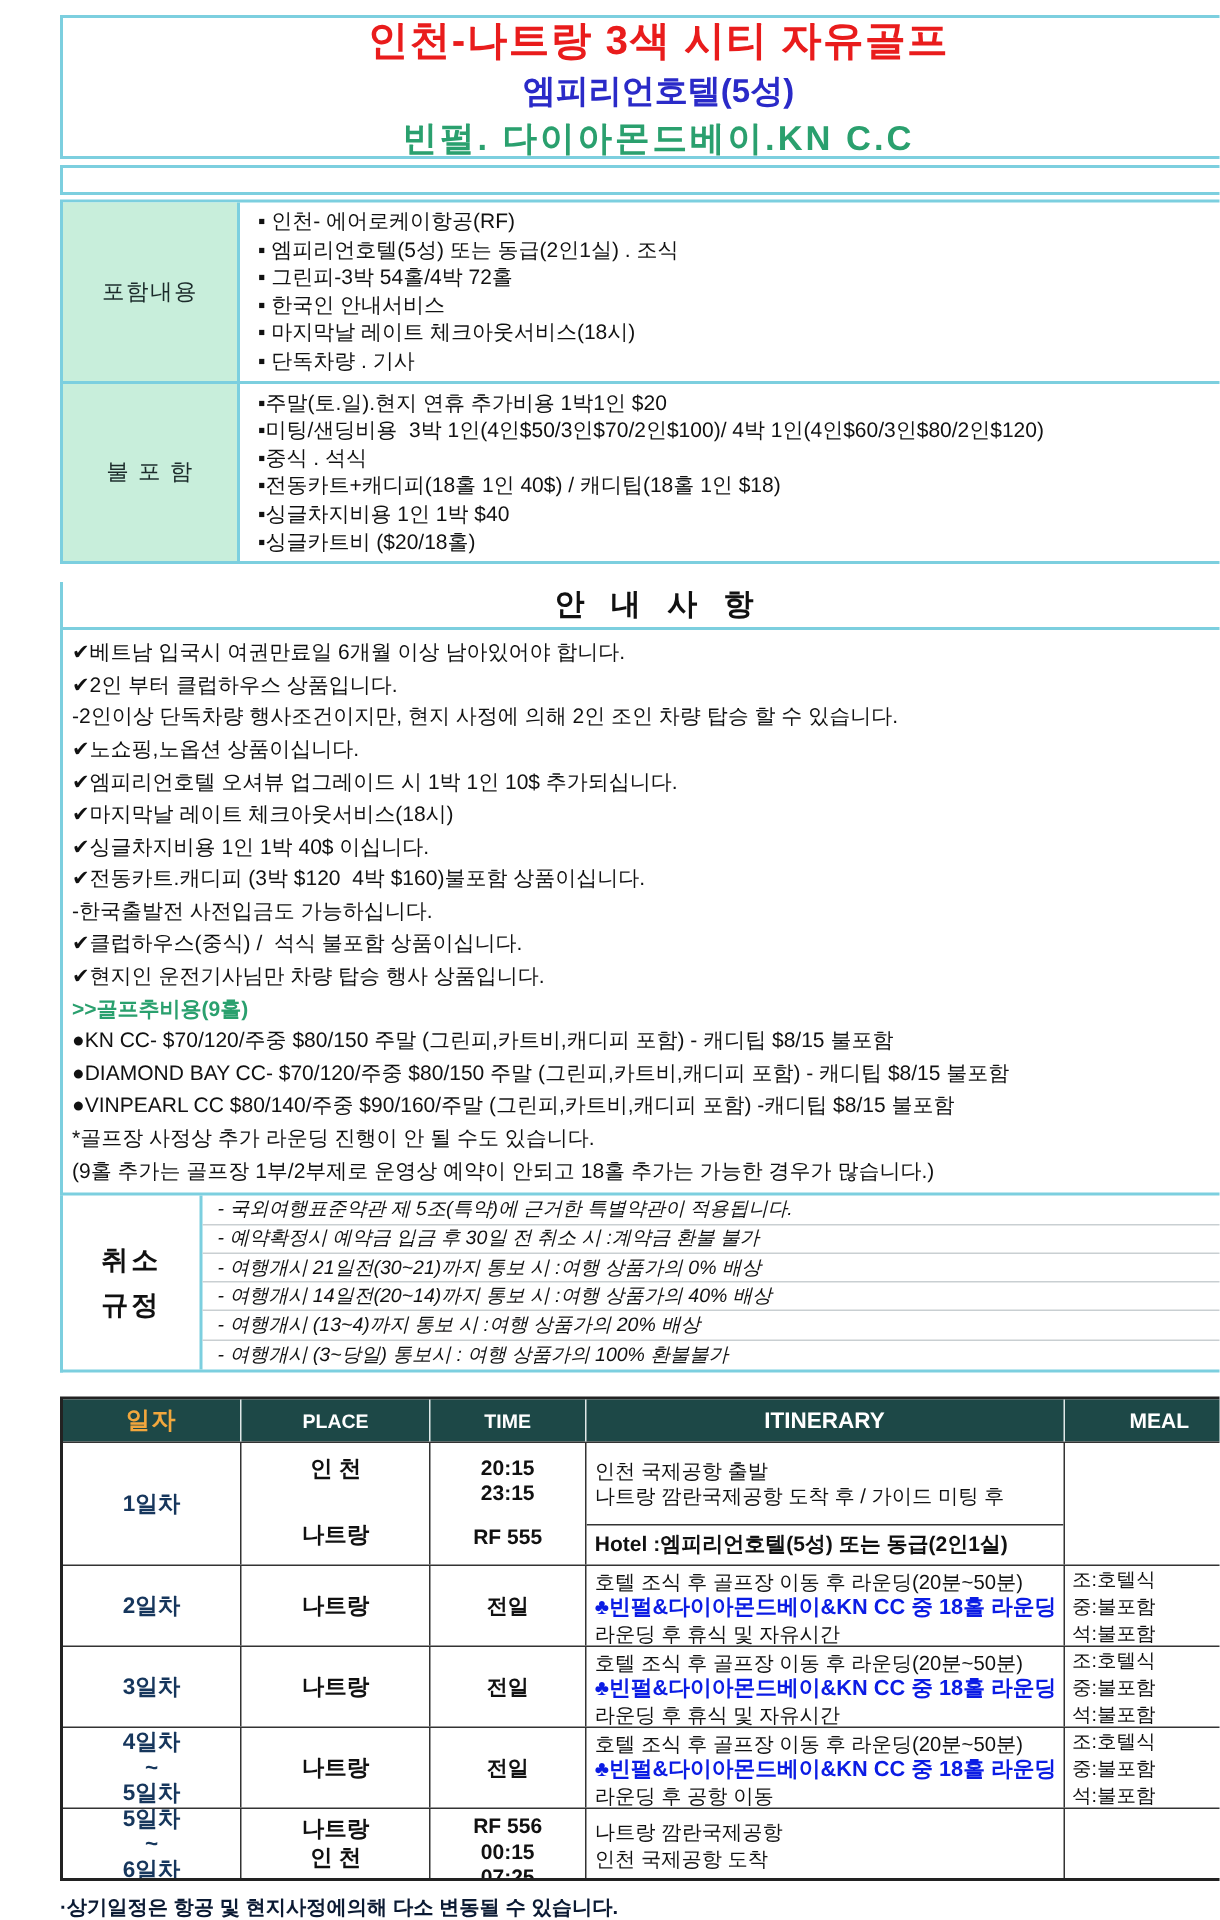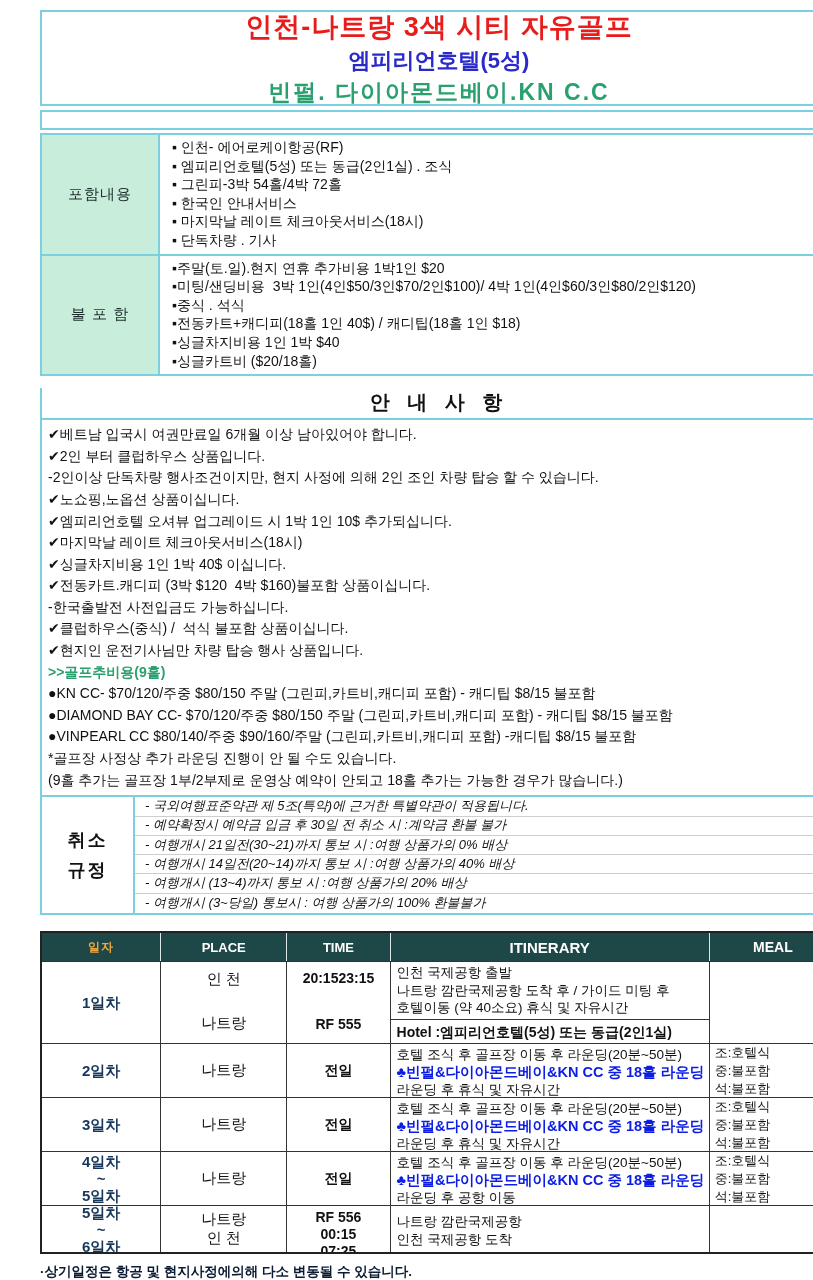--- a/index.html
+++ b/index.html
@@ -52,42 +52,42 @@
     display:flex;align-items:center;height:19.3px;white-space:pre;}
   .crule:last-child{border-bottom:none;}
 
   
   .it-table{margin-top:16px;border:2px solid #222;}
   .it-header,.it-row{display:grid;grid-template-columns:15% 15.9% 13% 40.2% 15.9%;}
   .it-header{background:var(--header_teal);height:28px;}
   .it-header .h{display:flex;align-items:center;justify-content:center;color:#fff;
     font-weight:bold;font-size:13px;border-right:1px solid #dfe8e8;}
   .it-header .h:last-child{border-right:none;}
-  .it-header .h.day{color:var(--header_orange);font-size:12px;letter-spacing:1px;}
+  .it-header .h.day{color:var(--header_orange);font-size:16px;letter-spacing:1px;}
   .it-header .h.itin{font-size:15px;}
   .it-header .h.meal{font-size:14px;}
   .it-row{border-top:1px solid #333;}
   .it-row .c{border-right:1px solid #333;overflow:hidden;}
   .it-row .c:last-child{border-right:none;}
   .c.day{display:flex;flex-direction:column;align-items:center;justify-content:center;
     color:var(--day_navy);font-weight:bold;font-size:15px;line-height:17px;}
   .c.place{display:flex;flex-direction:column;align-items:center;justify-content:space-around;
-    font-weight:normal;font-size:15px;padding:6px 0;}
+    font-weight:bold;font-size:15px;padding:6px 0;}
   .c.time{display:flex;flex-direction:column;align-items:center;justify-content:center;
     font-weight:bold;font-size:14px;line-height:17px;}
   .c.itin{display:flex;flex-direction:column;}
   .itin-main{flex:1;padding:2px 4px 2px 6px;display:flex;flex-direction:column;justify-content:center;}
   .itin-line{font-size:13.5px;line-height:17.5px;white-space:pre;}
   .itin-line.hl{color:var(--hl_blue);font-weight:bold;font-size:14.5px;}
   .itin-hotel{border-top:1px solid #333;font-weight:bold;font-size:14px;padding:4px 4px 4px 6px;white-space:pre;}
   .c.meal{display:flex;flex-direction:column;justify-content:space-between;padding-left:5px;}
   .meal-line{font-size:13px;line-height:17.5px;}
   .r1{height:82px;} .r2{height:54px;} .r5{height:47px;}
   .r1 .c.place,.r1 .c.time{justify-content:space-between;padding:8px 0 10px 0;}
-  .tgroup{display:flex;flex-direction:row;}
+  .tgroup{display:flex;flex-direction:column;}
   .r5 .c.place{justify-content:space-between;padding:4px 0 5px 0;}
   .r5 .c.time{justify-content:flex-start;padding-top:3px;}
   .r5 .itin-main{justify-content:flex-end;padding-bottom:4px;}
 
   .footer-note{margin-top:9px;font-size:13.5px;font-weight:bold;color:#0b1a33;}
 </style>
 </head>
 <body>
 
 <div class="page">
@@ -183,21 +183,20 @@
         <div class="tgroup">
           <div>20:15</div>
           <div>23:15</div>
         </div>
         <div>RF 555</div>
       </div>
       <div class="c itin">
         <div class="itin-main">
           <div class="itin-line">인천 국제공항 출발</div>
           <div class="itin-line">나트랑 깜란국제공항 도착 후 / 가이드 미팅 후</div>
-          <div class="itin-line">호텔이동 (약 40소요) 휴식 및 자유시간</div>
         </div>
         <div class="itin-hotel">Hotel :엠피리언호텔(5성) 또는 동급(2인1실)</div>
       </div>
       <div class="c meal"></div>
     </div>
 
     <div class="it-row r2">
       <div class="c day">
         <div>2일차</div>
       </div>

